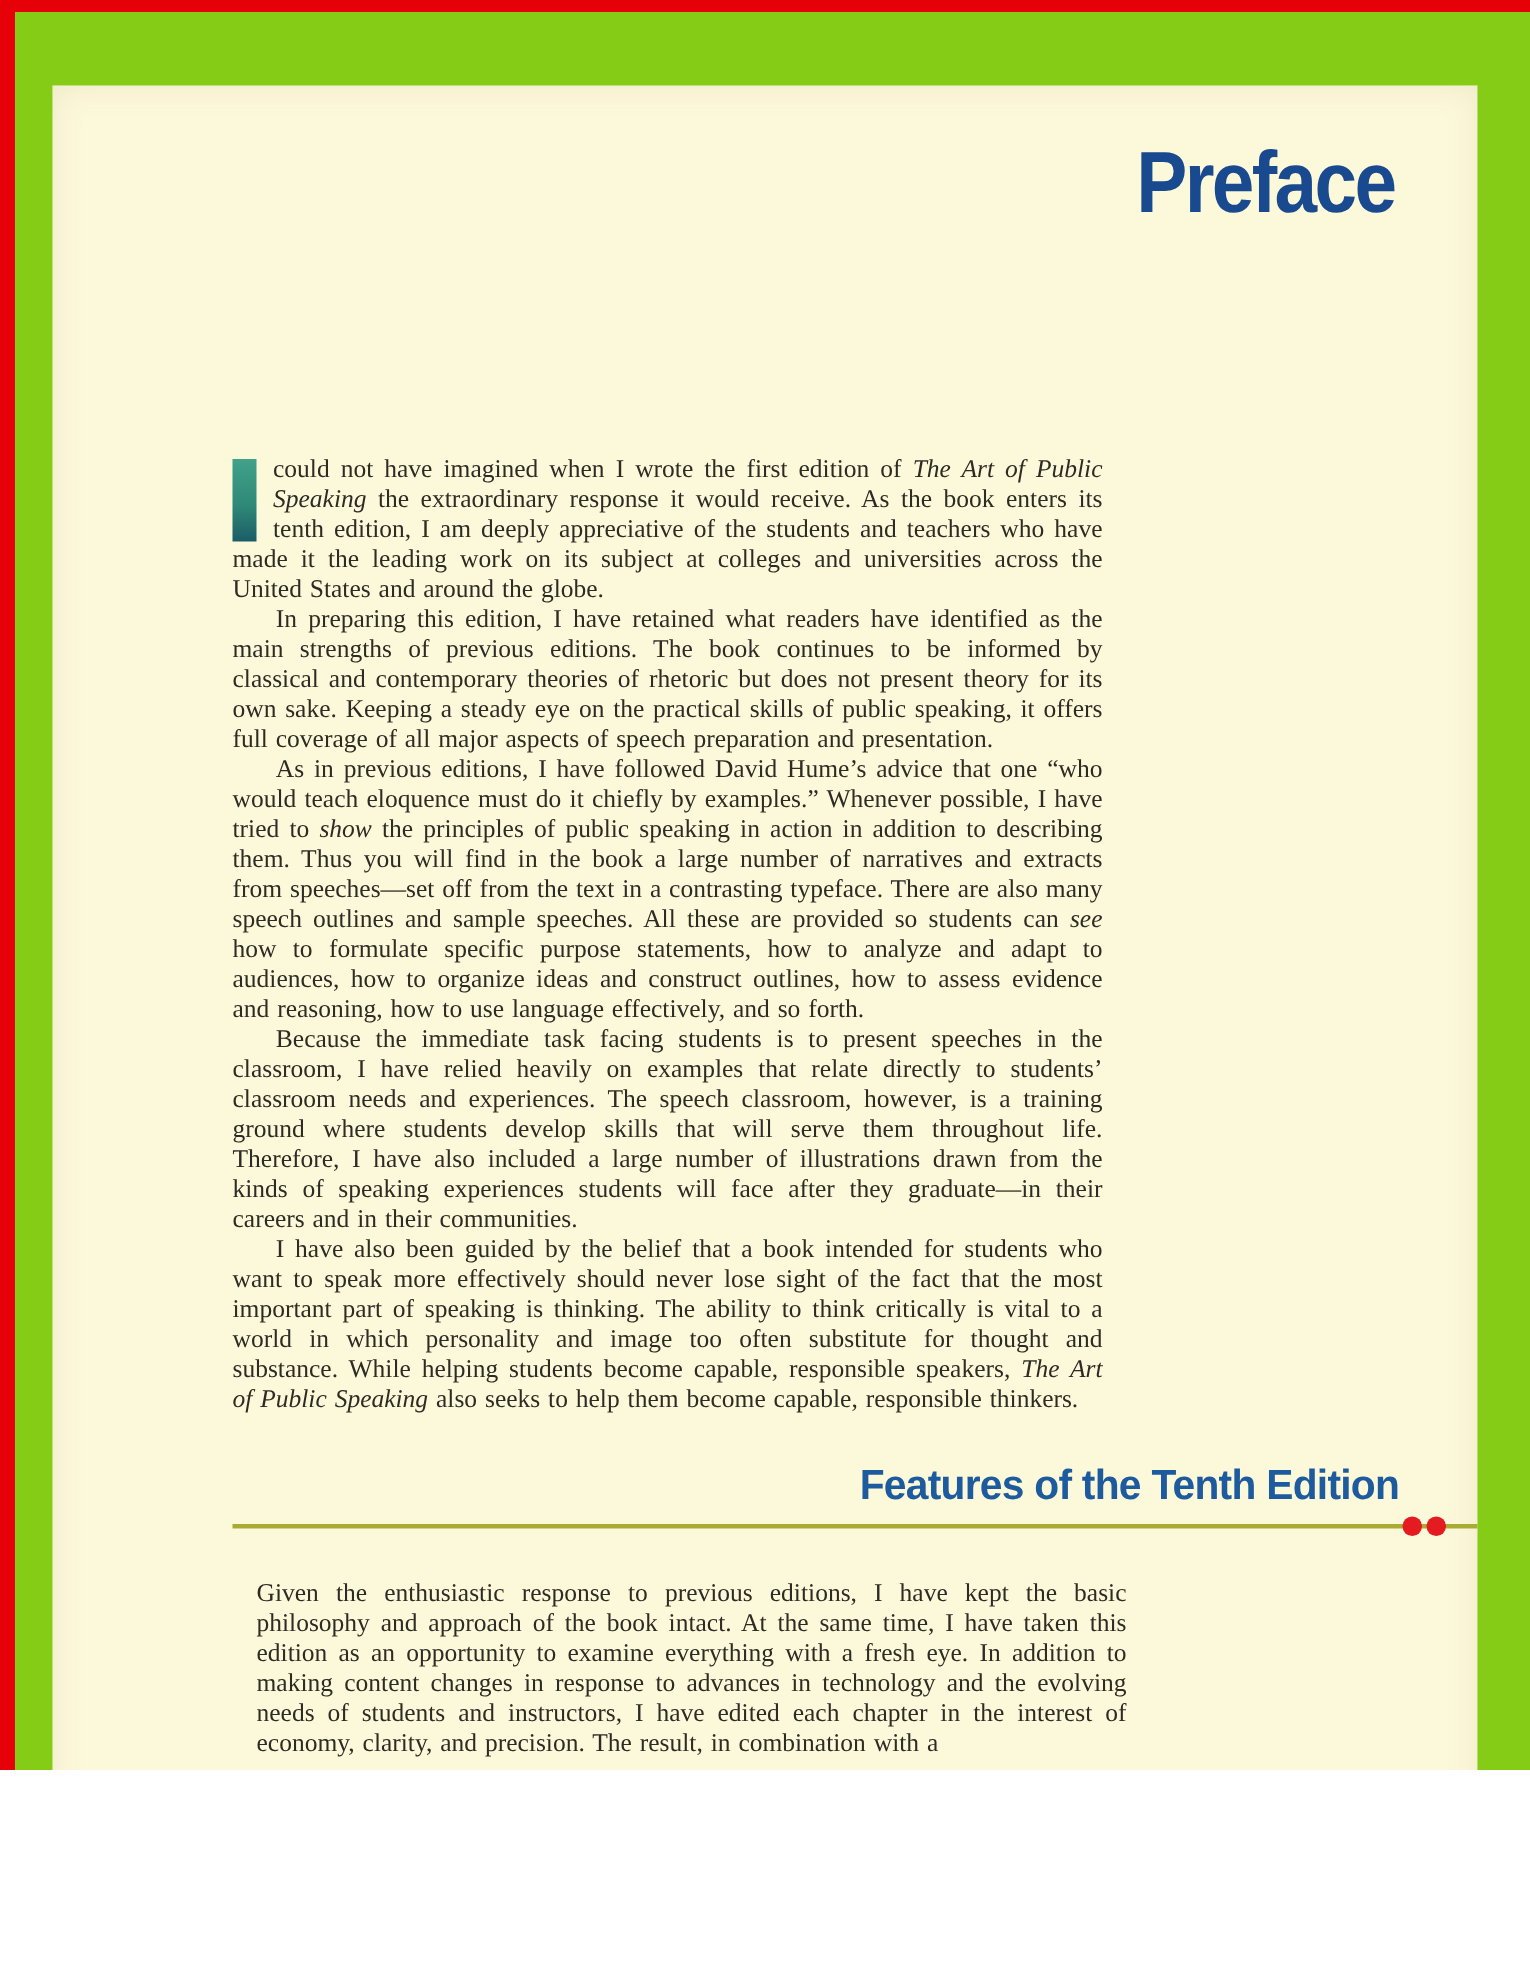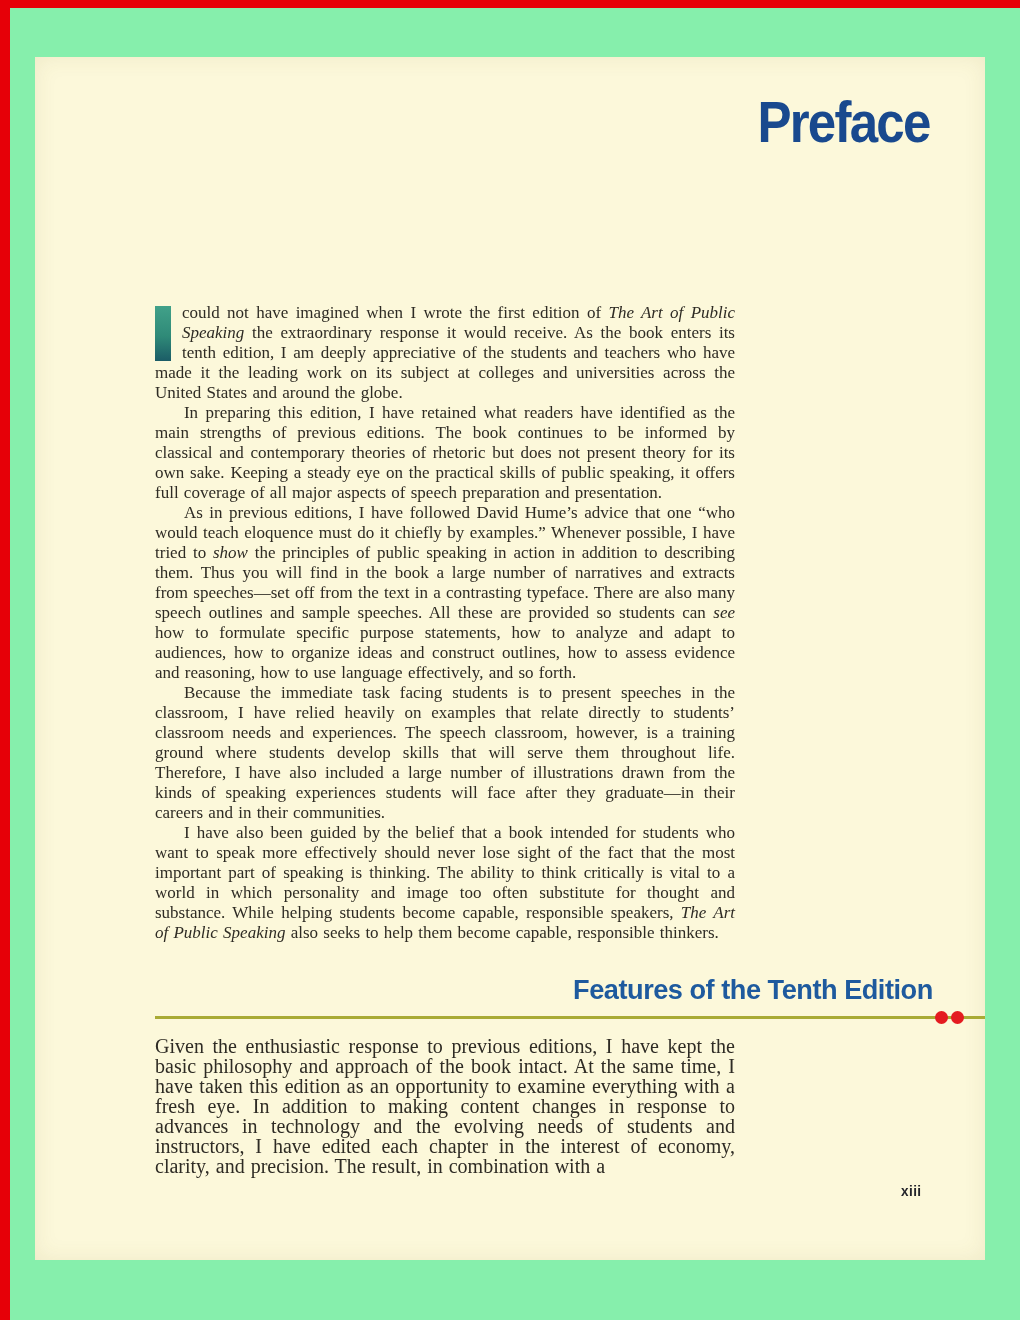--- a/index.html
+++ b/index.html
@@ -1,17 +1,17 @@
 <!DOCTYPE html>
 <html><head>
 <meta charset="utf-8">
 <style>
   html,body{margin:0;padding:0;background:#ffffff;}
   .canvas{
-    position:relative;width:1020px;height:1320px;background:#86efac;
+    position:relative;width:1020px;height:1180px;background:#84cc16;
     overflow:hidden;font-family:"Liberation Serif",serif;
   }
   .edge-top{position:absolute;left:0;top:0;width:1020px;height:8px;background:#e60008;}
   .edge-left{position:absolute;left:0;top:0;width:10px;height:1320px;background:#e60008;}
   .book-page{
     position:absolute;left:35px;top:57px;width:950px;height:1203px;
     background:#fcf8da;box-shadow:inset 0 0 22px rgba(120,110,40,0.10);
   }
   .title{
     position:absolute;right:55px;top:36px;margin:0;
@@ -35,22 +35,22 @@
     font-family:"Liberation Sans",sans-serif;font-weight:bold;font-size:28px;line-height:1;
     color:#1e5a9e;letter-spacing:-0.5px;transform:scaleX(0.97);transform-origin:100% 0;
   }
   .section-rule{
     position:absolute;left:120px;top:959px;width:830px;height:3px;background:#a9ab35;
   }
   .dot{position:absolute;width:13px;height:13px;border-radius:50%;background:#e41b20;top:954px;}
   .dot1{left:900px;}
   .dot2{left:916px;}
   .features-para{
-    position:absolute;left:120px;top:979px;width:580px;margin:0;
-    font-size:20px;line-height:20px;color:#2e2b24;text-align:justify;word-spacing:1px;
+    position:absolute;left:120px;top:979px;width:580px;margin:16px;
+    font-size:17px;line-height:20px;color:#2e2b24;text-align:justify;word-spacing:1px;
     text-indent:0;
   }
   .folio{
     position:absolute;left:866px;top:1125px;
     font-family:"Liberation Sans",sans-serif;font-weight:bold;font-size:15px;
     color:#23242a;letter-spacing:0.5px;transform:scaleX(0.9);transform-origin:0 0;
   }
 </style>
 </head>
 <body>

